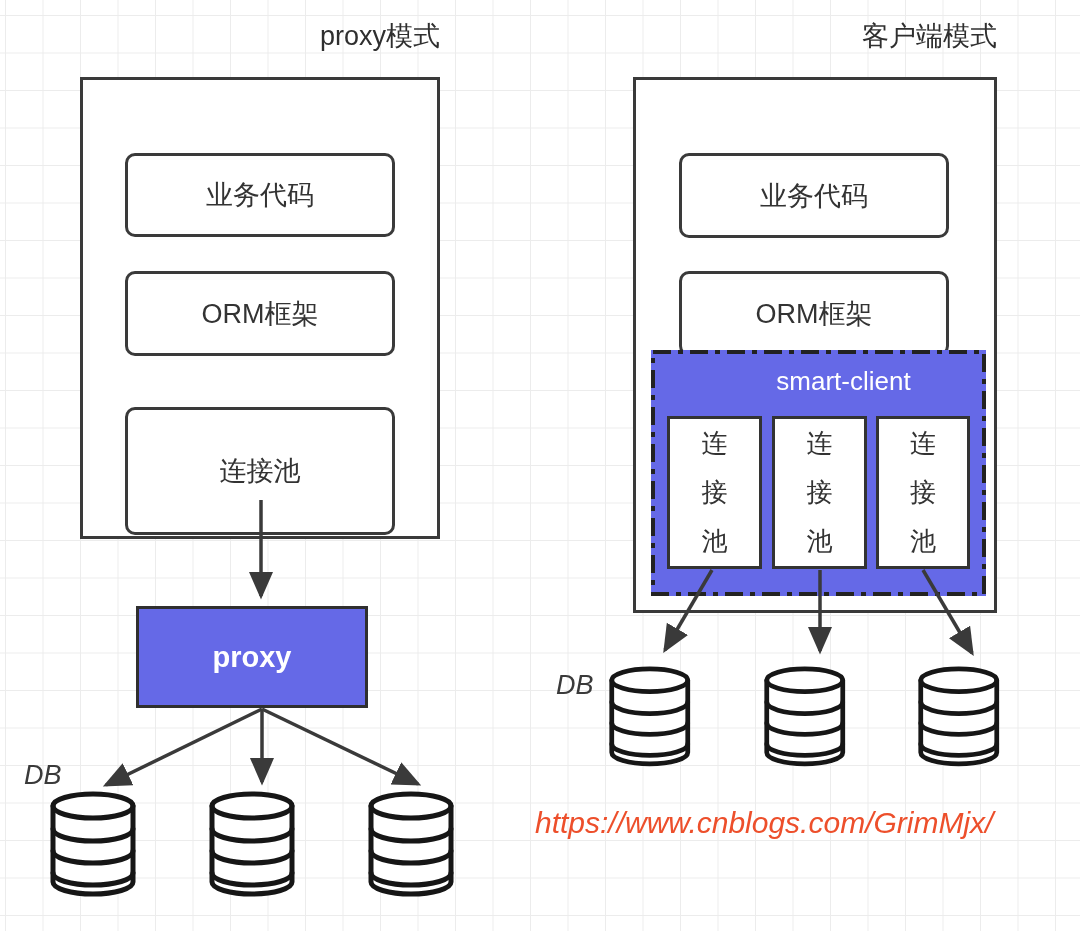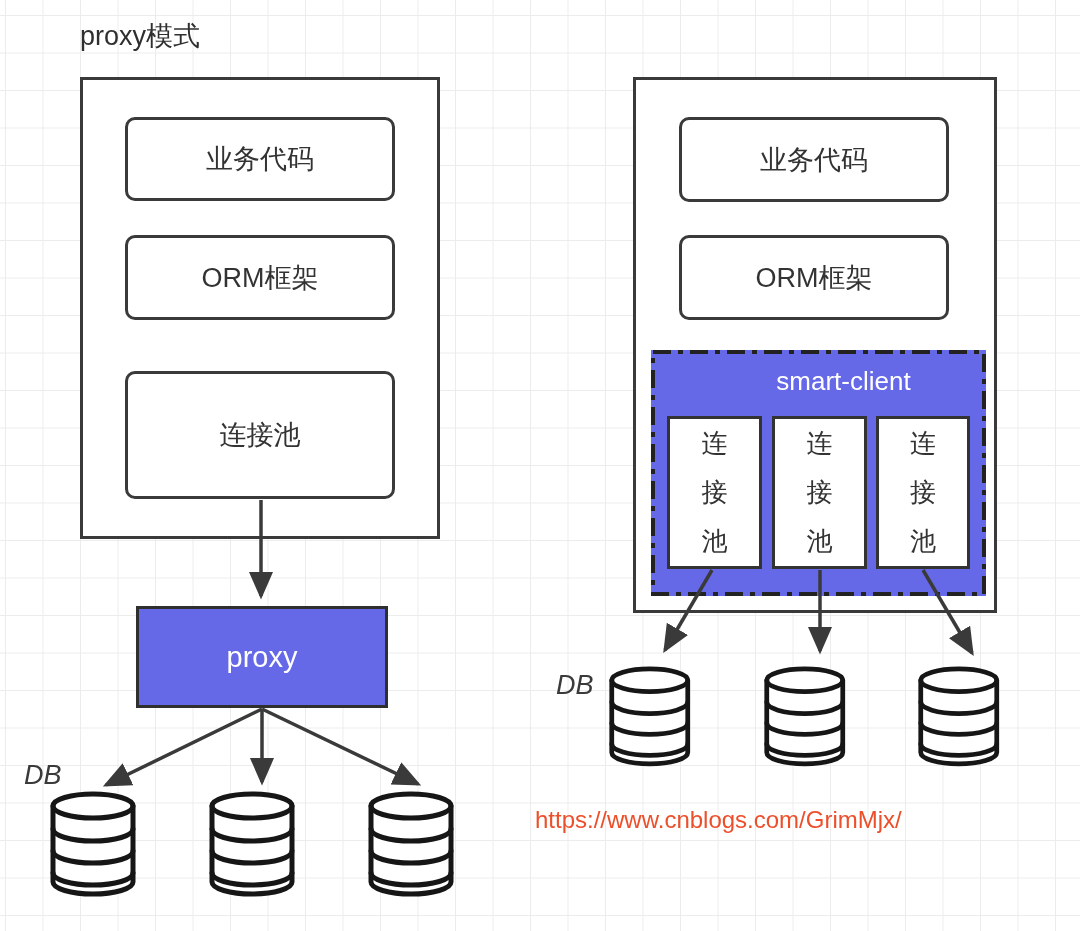--- a/index.html
+++ b/index.html
@@ -11,35 +11,35 @@
     color:#333;
     background-color:#ffffff;
     background-image:
       linear-gradient(to right,#ececec 1px,transparent 1px),
       linear-gradient(to bottom,#ececec 1px,transparent 1px);
     background-size:37.5px 37.5px;
     background-position:5px 15px;
   }
   .abs{position:absolute;box-sizing:border-box;}
   .panel-title{
-    text-align:left;
+    text-align:right;
     font-size:27px;
     color:#2f2f2f;
     line-height:34px;
   }
   .outer-box{
     border:3px solid #3a3a3a;
     background:#fff;
   }
   .rbox{
     border:3px solid #3a3a3a;
     border-radius:10px;
     background:#fff;
     display:flex;align-items:center;justify-content:center;
-    font-size:27px;color:#333;
+    font-size:27px;color:#333;margin-top:36px;
   }
   .proxy-box{
     background:#6569e7;
     border:3px solid #2f2f2f;
     display:flex;align-items:center;justify-content:center;
     color:#fff;font-size:29px;
   }
   .smart-box{
     background:#6569e7;
   }
@@ -57,45 +57,47 @@
     word-break:break-all;
     text-align:center;
     font-size:26px;
     line-height:49px;
     color:#333;
   }
   .db-label{
     font-size:27px;color:#3a3a3a;font-style:italic;
   }
   .url-text{
-    font-size:24px;
+    font-size:30px;
     color:#ed4f2b;
     white-space:nowrap;
+    font-style:italic;
   }
   .overlay{position:absolute;left:0;top:0;pointer-events:none;}
 </style>
 </head>
 <body>
 
 <div class="canvas">
 
   <div class="abs panel-title" style="left:80px;top:19px;width:360px;">proxy模式</div>
 
   <div class="abs outer-box" style="left:80px;top:77px;width:360px;height:462px;"></div>
 
   <div class="abs rbox" style="left:125px;top:117px;width:270px;height:84px;">业务代码</div>
 
   <div class="abs rbox" style="left:125px;top:235px;width:270px;height:85px;">ORM框架</div>
 
   <div class="abs rbox" style="left:125px;top:371px;width:270px;height:128px;">连接池</div>
 
-  <div class="abs proxy-box" style="left:136px;top:606px;width:252px;height:102px;">proxy</div>
+  <div class="abs proxy-box" style="left:136px;top:606px;width:232px;height:102px;font-weight:bold;">proxy</div>
 
   <div class="abs db-label" style="left:24px;top:760px;">DB</div>
 
+  <div class="abs panel-title" style="left:633px;top:19px;width:364px;">客户端模式</div>
 
   <div class="abs outer-box" style="left:633px;top:77px;width:364px;height:536px;"></div>
 
   <div class="abs rbox" style="left:679px;top:117px;width:270px;height:85px;">业务代码</div>
 
   <div class="abs rbox" style="left:679px;top:235px;width:270px;height:85px;">ORM框架</div>
 
   <div class="abs smart-box" style="left:651px;top:350px;width:335px;height:246px;"></div>
 
   <div class="abs smart-label" style="left:651px;top:366px;width:385px;">smart-client</div>

